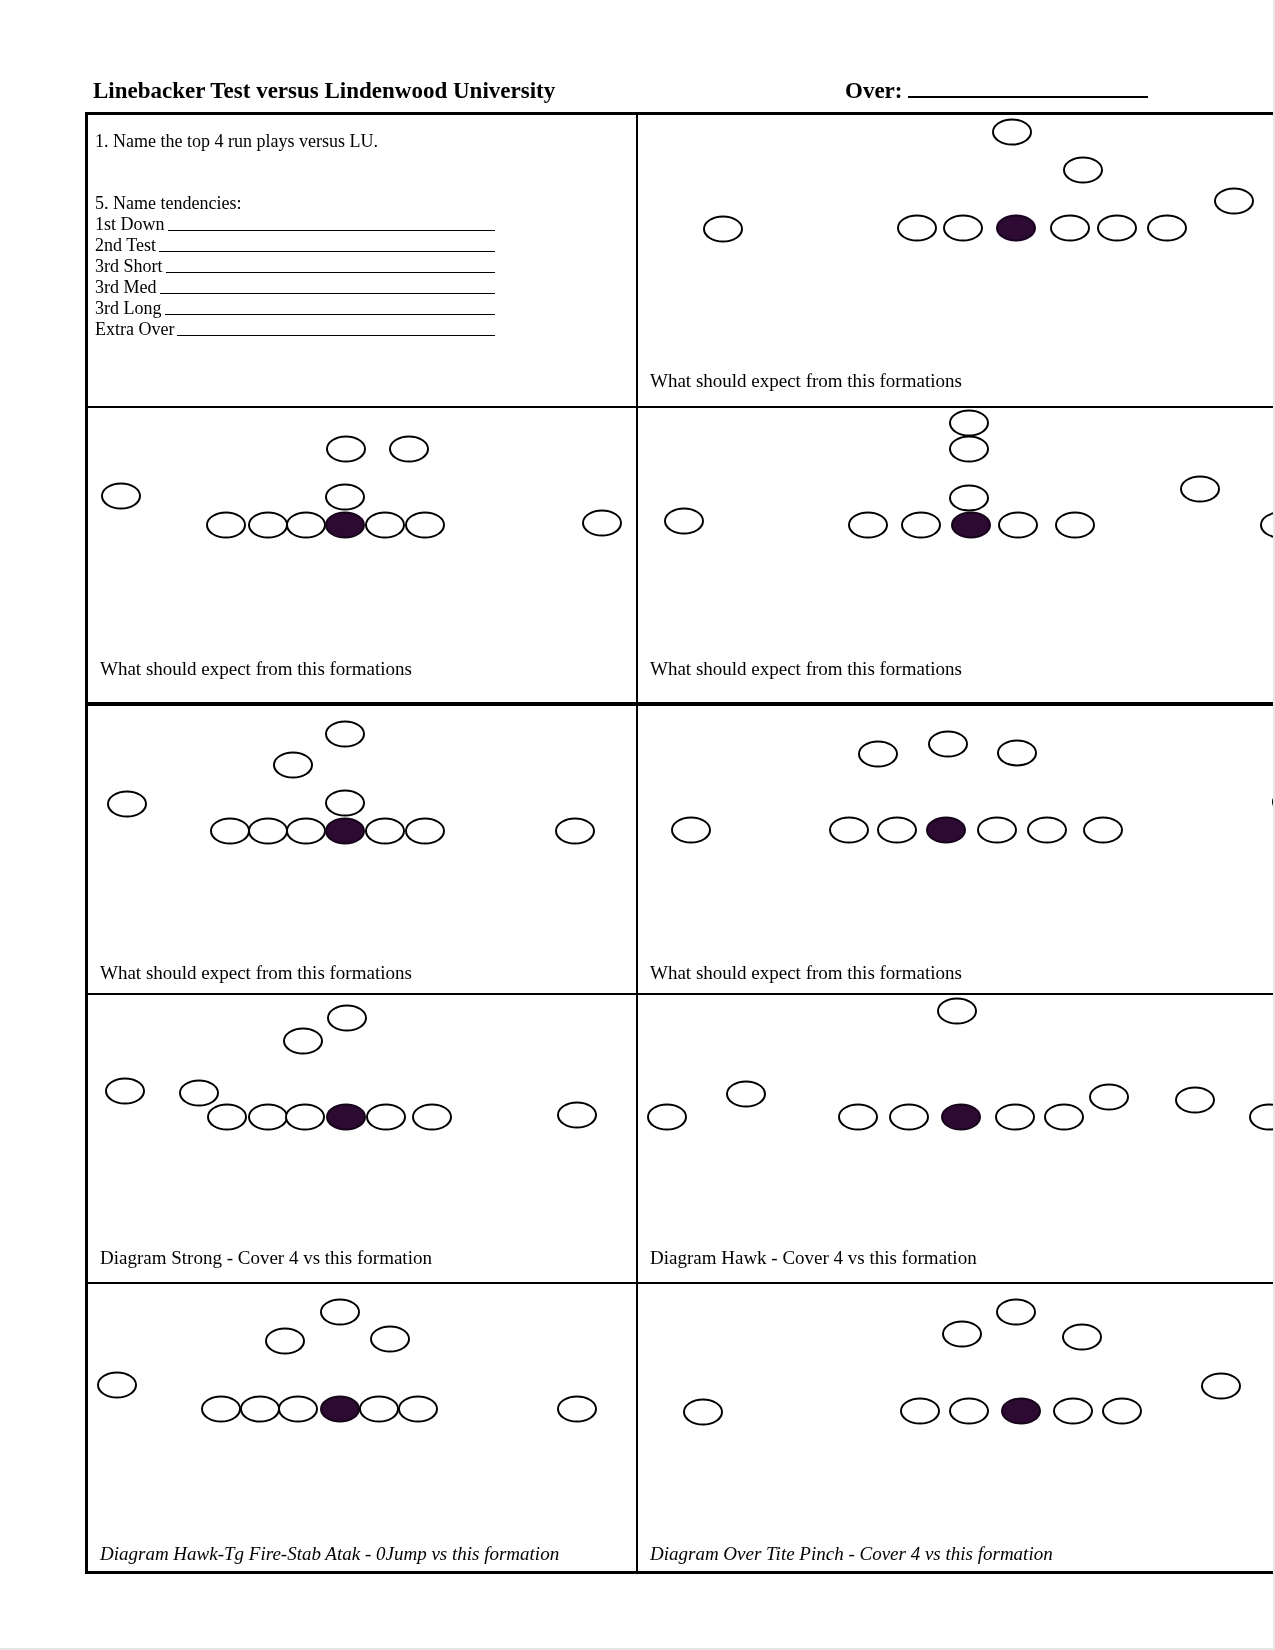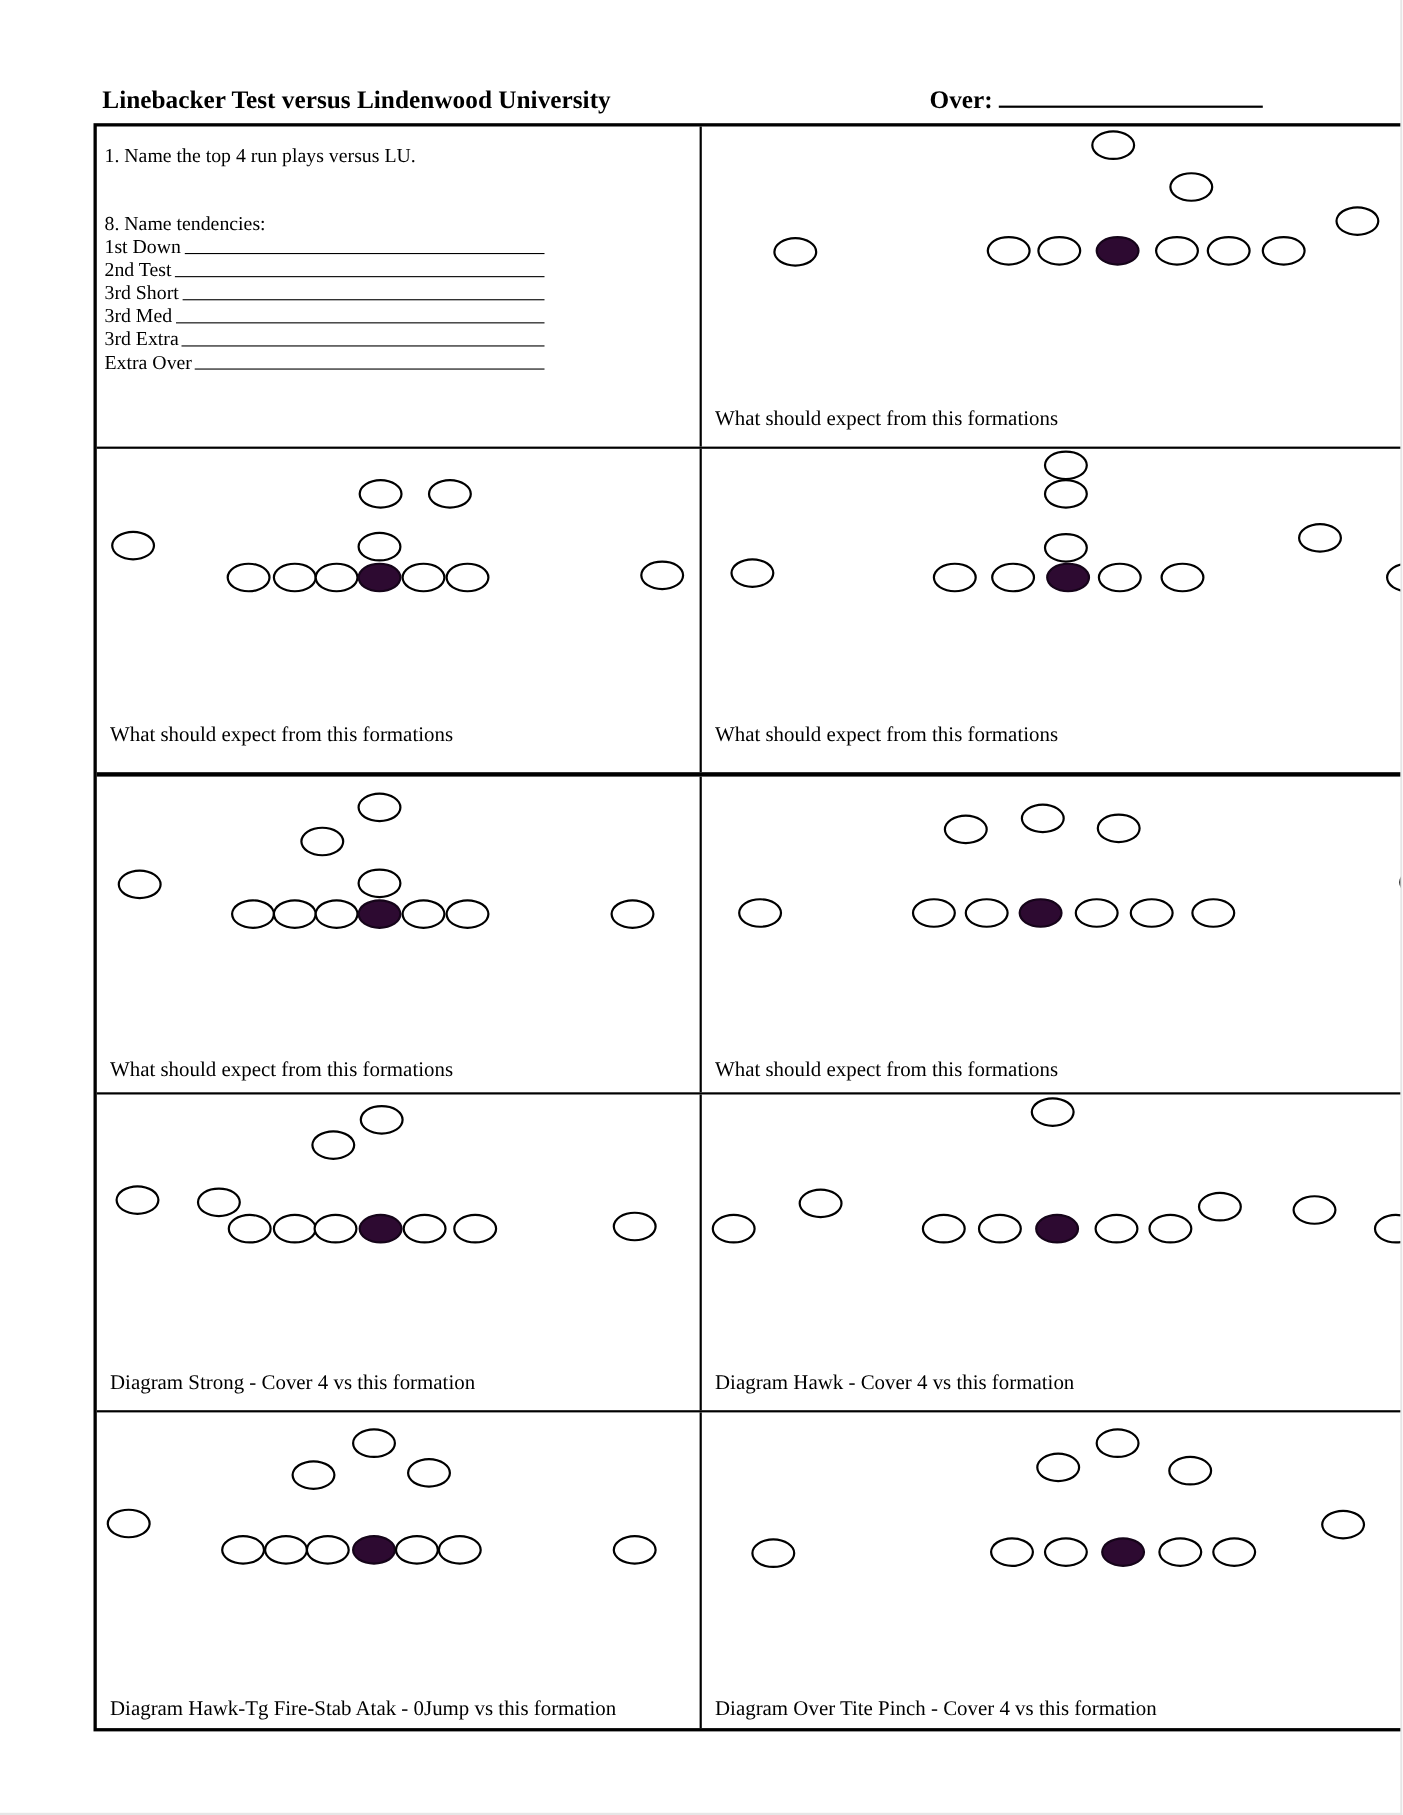--- a/index.html
+++ b/index.html
@@ -19,21 +19,21 @@
   .row.r4{height:289px;border-top:2px solid #000;}
   .row.r5{height:289px;border-top:2px solid #000;}
   .cell{position:relative;box-sizing:border-box;}
   .cell.c1{width:550px;border-right:2px solid #000;}
   .cell.c2{flex:1;}
   .caption{position:absolute;left:12px;font-size:19px;white-space:nowrap;}
   .r1 .caption{bottom:14px;}
   .r2 .caption{bottom:22px;}
   .r3 .caption{bottom:9px;}
   .r4 .caption{bottom:13px;}
-  .r5 .caption{bottom:6px;}
+  .r5 .caption{bottom:6px;font-style:italic;}
   .oval{
     position:absolute;width:40px;height:27px;border:2.5px solid #000;border-radius:50%;
     background:#fff;transform:translate(-50%,-50%);box-sizing:border-box;
   }
   .oval.filled{background:#2d0a31;border-color:#150419;}
   .questions{padding:16px 0 0 7px;font-size:18px;}
   .q1{line-height:21px;}
   .q2{line-height:21px;margin-top:41px;}
   .trow{display:flex;width:400px;line-height:21px;}
   .trow .blank{flex:1;border-bottom:1.5px solid #000;margin-bottom:4px;margin-left:3px;}
@@ -45,40 +45,40 @@
   <div class="title">Linebacker Test versus Lindenwood University</div>
   <div class="namefield">
     <span>Over:</span><span class="nameline"></span>
   </div>
 
   <div class="grid">
 
     <div class="row r1">
       <div class="cell c1 questions">
         <div class="q1">1. Name the top 4  run plays versus LU.</div>
-        <div class="q2">8. Name tendencies:</div>
+        <div class="q2">5. Name tendencies:</div>
         <div id="tendency-list">
             <div class="trow">
               <span>1st Down</span>
               <span class="blank"></span>
             </div>
             <div class="trow">
               <span>2nd Test</span>
               <span class="blank"></span>
             </div>
             <div class="trow">
               <span>3rd Short</span>
               <span class="blank"></span>
             </div>
             <div class="trow">
               <span>3rd Med</span>
               <span class="blank"></span>
             </div>
             <div class="trow">
-              <span>3rd Extra</span>
+              <span>3rd Long</span>
               <span class="blank"></span>
             </div>
             <div class="trow">
               <span>Extra Over</span>
               <span class="blank"></span>
             </div>
           </div>
       </div>
       <div class="cell c2">
         <div class="caption">What should expect from this formations</div>

